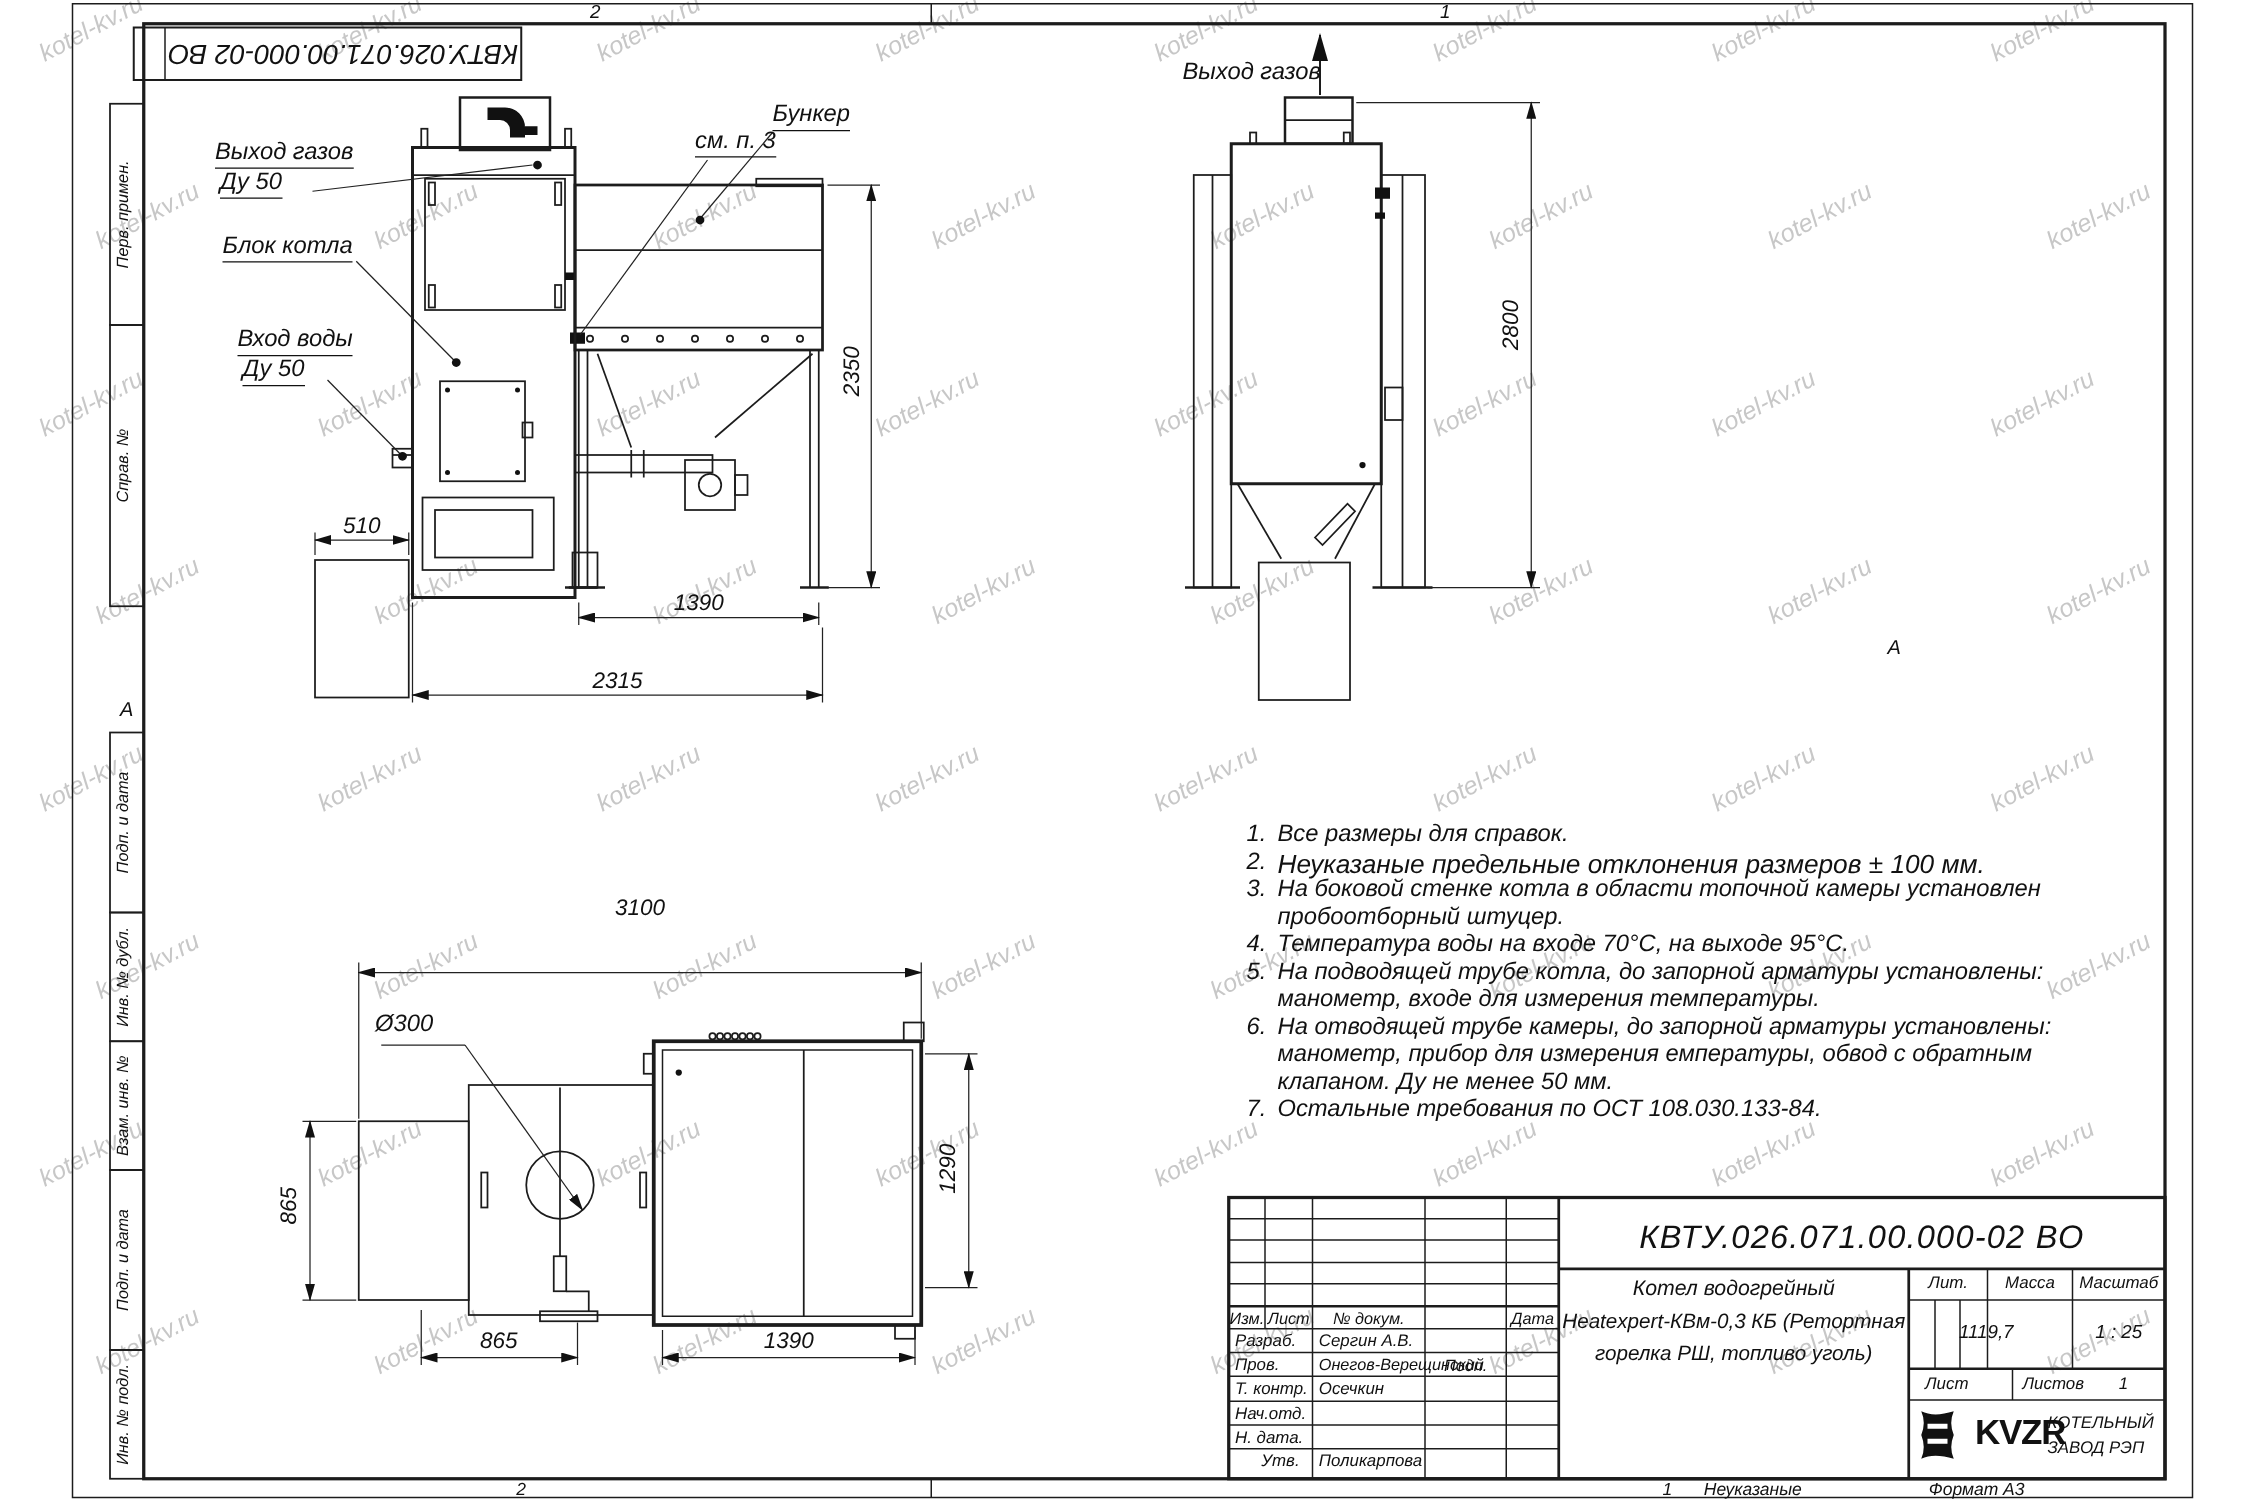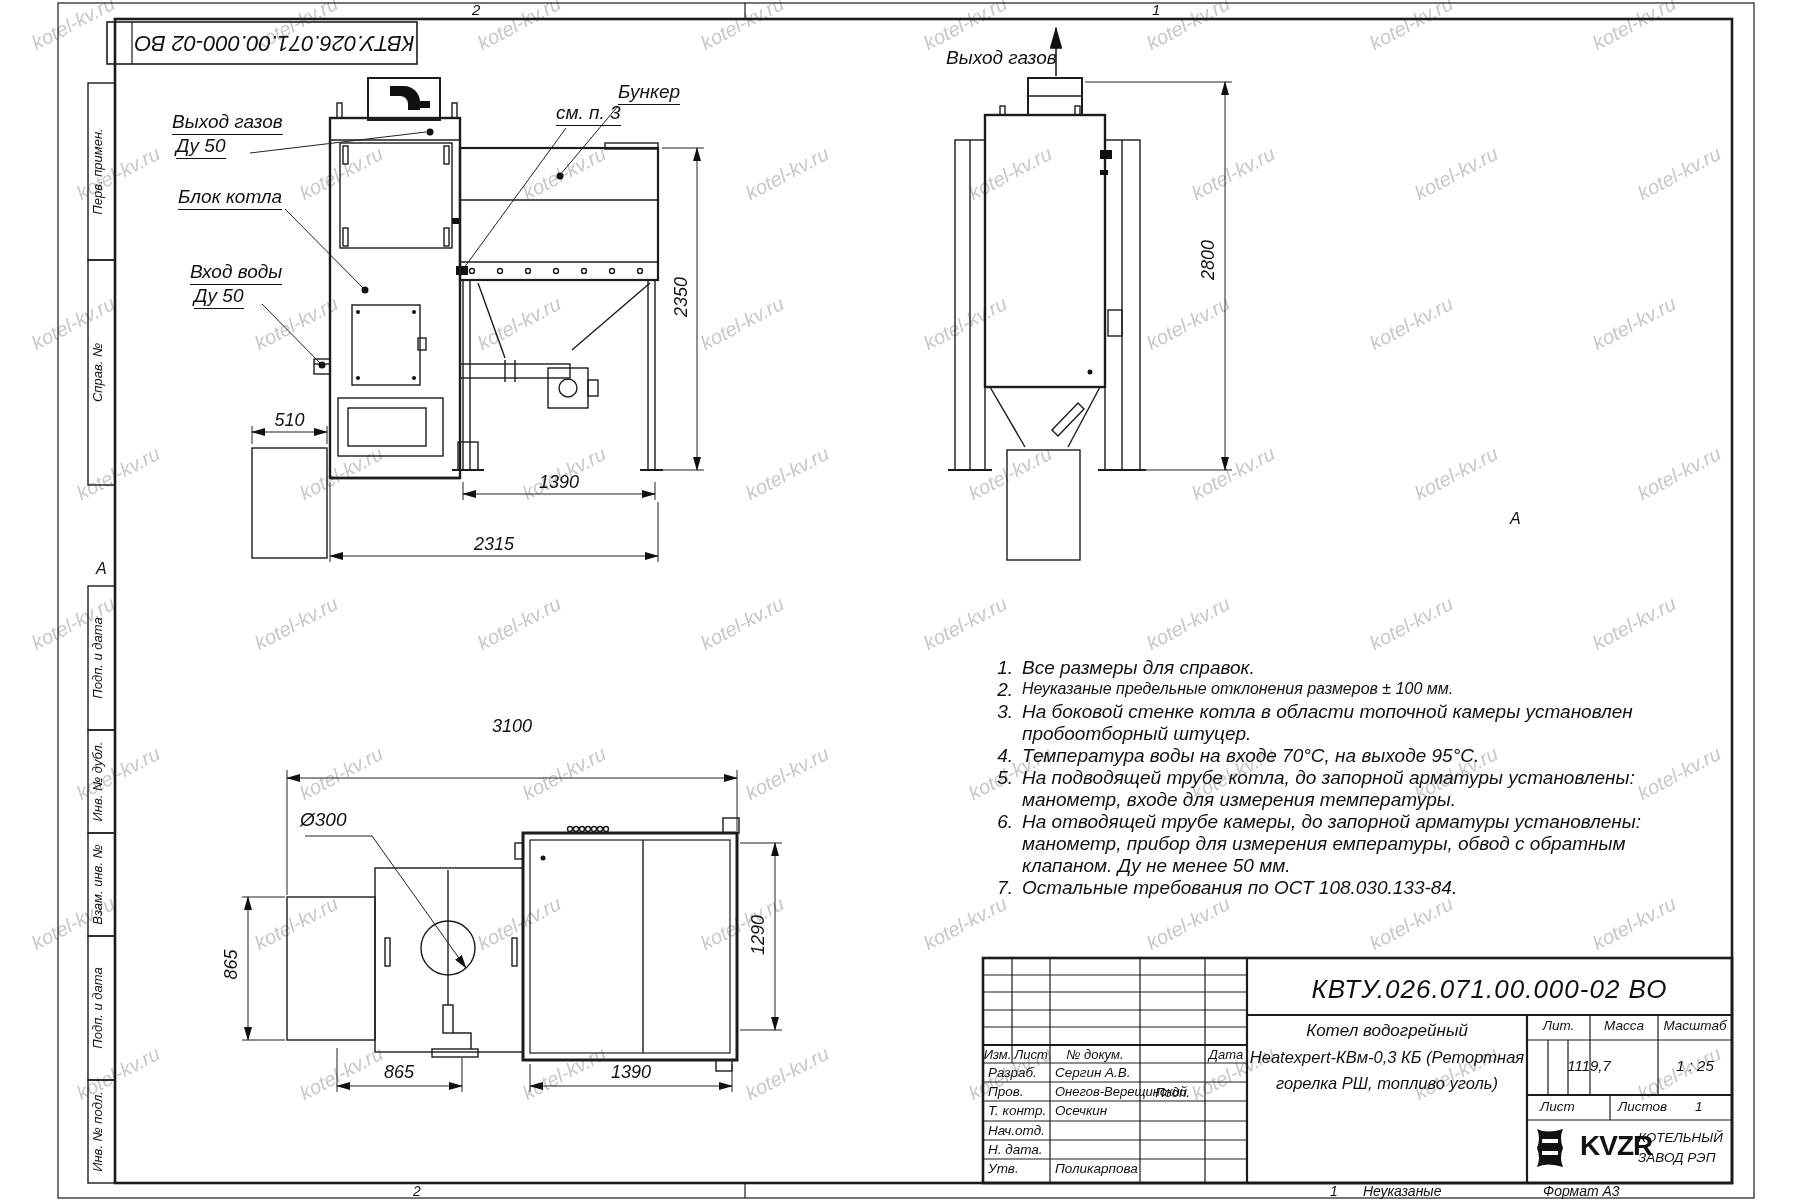--- a/index.html
+++ b/index.html
@@ -351,21 +351,21 @@
   <div class="t" style="left:300px;top:810px;font-size:19px;">Ø300</div>
   <div class="t rot" style="left:222px;top:1032px;width:135px;font-size:18px;">865</div>
   <div class="t c" style="left:369px;top:1063px;width:60px;font-size:18px;">865</div>
   <div class="t c" style="left:601px;top:1063px;width:60px;font-size:18px;">1390</div>
   <div class="t rot" style="left:749px;top:1000px;width:130px;font-size:18px;">1290</div>
 
   <div>
     <div class="t" style="left:985px;top:658px;width:28px;text-align:right;font-size:19px;">1.</div>
     <div class="t" style="left:1022px;top:658px;font-size:19px;">Все размеры для справок.</div>
     <div class="t" style="left:985px;top:680px;width:28px;text-align:right;font-size:19px;">2.</div>
-    <div class="t" style="left:1022px;top:680px;font-size:16px;">Неуказаные предельные отклонения размеров ± 100 мм.</div>
+    <div class="t" style="left:1022px;top:680px;font-size:21px;">Неуказаные предельные отклонения размеров ± 100 мм.</div>
     <div class="t" style="left:985px;top:702px;width:28px;text-align:right;font-size:19px;">3.</div>
     <div class="t" style="left:1022px;top:702px;font-size:19px;">На боковой стенке котла в области топочной камеры установлен</div>
     <div class="t" style="left:1022px;top:724px;font-size:19px;">пробоотборный штуцер.</div>
     <div class="t" style="left:985px;top:746px;width:28px;text-align:right;font-size:19px;">4.</div>
     <div class="t" style="left:1022px;top:746px;font-size:19px;">Температура воды на входе 70°С, на выходе 95°С.</div>
     <div class="t" style="left:985px;top:768px;width:28px;text-align:right;font-size:19px;">5.</div>
     <div class="t" style="left:1022px;top:768px;font-size:19px;">На подводящей трубе котла, до запорной арматуры установлены:</div>
     <div class="t" style="left:1022px;top:790px;font-size:19px;">манометр, входе для измерения температуры.</div>
     <div class="t" style="left:985px;top:812px;width:28px;text-align:right;font-size:19px;">6.</div>
     <div class="t" style="left:1022px;top:812px;font-size:19px;">На отводящей трубе камеры, до запорной арматуры установлены:</div>
@@ -389,21 +389,21 @@
     <div class="t c" style="left:1205px;top:1048px;width:42px;font-size:13px;">Дата</div>
 
     <div class="t" style="left:988px;top:1066px;font-size:13.5px;">Разраб.</div>
     <div class="t" style="left:1055px;top:1066px;font-size:13.5px;">Сергин А.В.</div>
     <div class="t" style="left:988px;top:1085px;font-size:13.5px;">Пров.</div>
     <div class="t" style="left:1055px;top:1085px;font-size:13px;">Онегов-Верещинский</div>
     <div class="t" style="left:988px;top:1104px;font-size:13.5px;">Т. контр.</div>
     <div class="t" style="left:1055px;top:1104px;font-size:13.5px;">Осечкин</div>
     <div class="t" style="left:988px;top:1124px;font-size:13.5px;">Нач.отд.</div>
     <div class="t" style="left:988px;top:1143px;font-size:13.5px;">Н. дата.</div>
-    <div class="t" style="left:988px;top:1162px;font-size:13.5px;text-align:right;">Утв.</div>
+    <div class="t" style="left:1009px;top:1162px;font-size:13.5px;text-align:right;">Утв.</div>
     <div class="t" style="left:1055px;top:1162px;font-size:13.5px;">Поликарпова</div>
 
     <div class="t c" style="left:1527px;top:1019px;width:63px;font-size:13.5px;">Лит.</div>
     <div class="t c" style="left:1590px;top:1019px;width:68px;font-size:13.5px;">Масса</div>
     <div class="t c" style="left:1658px;top:1019px;width:74px;font-size:13.5px;">Масштаб</div>
     <div class="t c" style="left:1555px;top:1058px;width:68px;font-size:15px;">1119,7</div>
     <div class="t c" style="left:1658px;top:1058px;width:74px;font-size:15px;">1 : 25</div>
     <div class="t" style="left:1540px;top:1100px;font-size:13.5px;">Лист</div>
     <div class="t" style="left:1618px;top:1100px;font-size:13.5px;">Листов</div>
     <div class="t" style="left:1695px;top:1100px;font-size:13.5px;">1</div>

